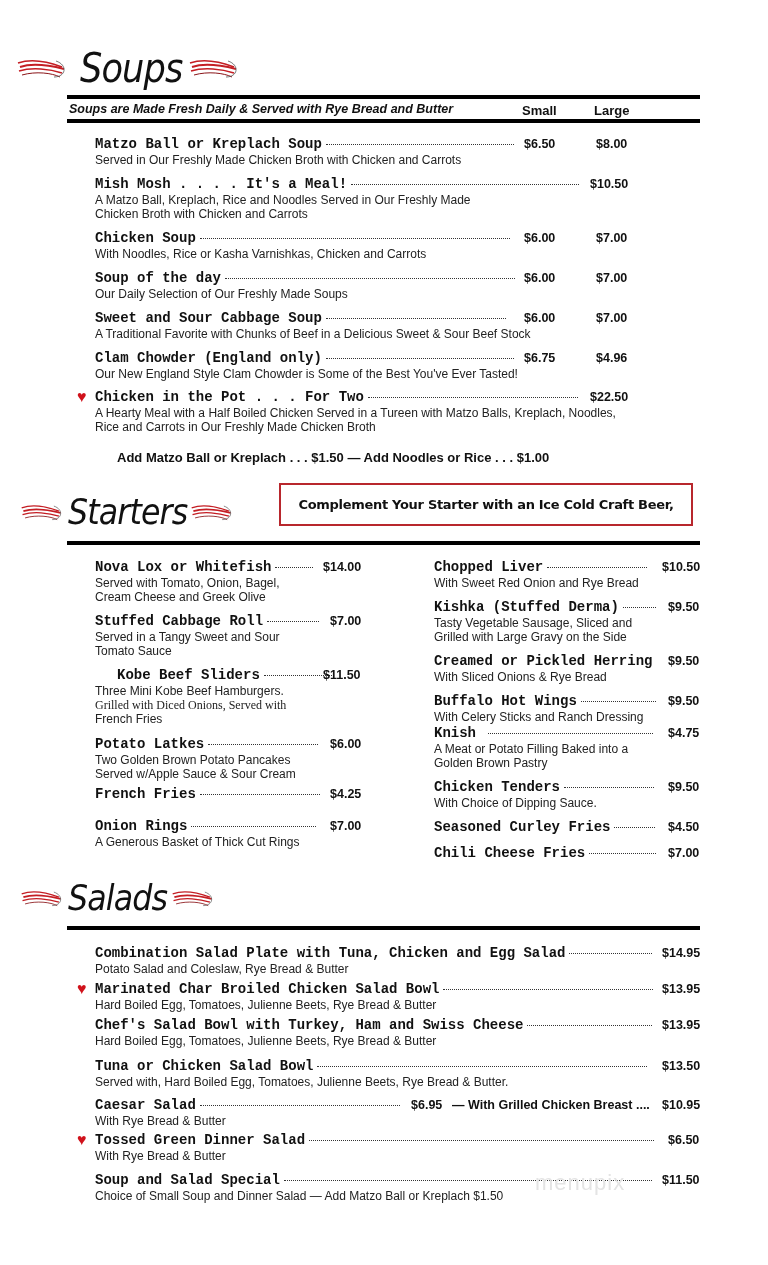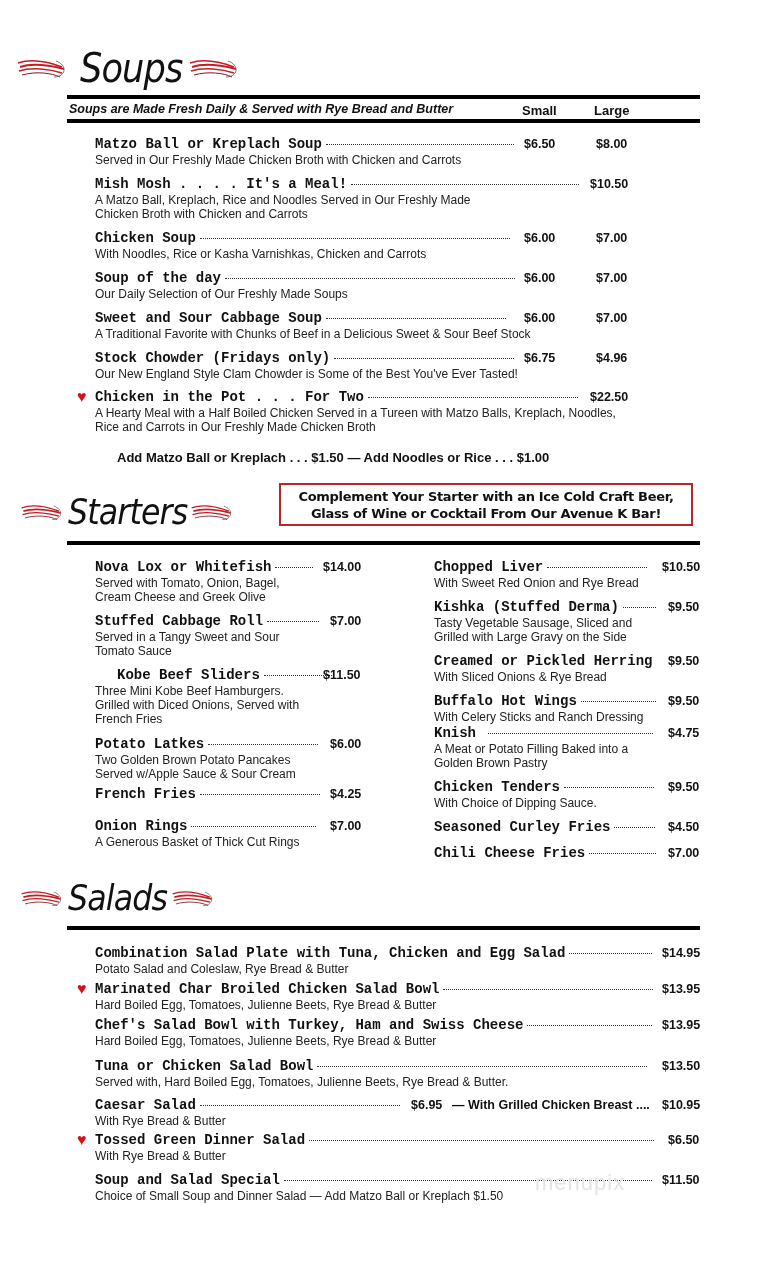--- a/index.html
+++ b/index.html
@@ -111,21 +111,21 @@
 <div class="item-name" style="left:95px; top:270px; width:420px;"><span>Soup of the day</span><span class="dotline" style="width:300px;"></span></div>
 <span class="price" style="left:524px; top:270px;">$6.00</span>
 <span class="price" style="left:596px; top:270px;">$7.00</span>
 <span class="desc" style="left:95px; top:287px;">Our Daily Selection of Our Freshly Made Soups</span>
 
 <div class="item-name" style="left:95px; top:310px; width:420px;"><span>Sweet and Sour Cabbage Soup</span><span class="dotline" style="width:180px;"></span></div>
 <span class="price" style="left:524px; top:310px;">$6.00</span>
 <span class="price" style="left:596px; top:310px;">$7.00</span>
 <span class="desc" style="left:95px; top:327px;">A Traditional Favorite with Chunks of Beef in a Delicious Sweet &amp; Sour Beef Stock</span>
 
-<div class="item-name" style="left:95px; top:350px; width:420px;"><span>Stock Chowder (Fridays only)</span><span class="dotline" style="width:190px;"></span></div>
+<div class="item-name" style="left:95px; top:350px; width:420px;"><span>Clam Chowder (England only)</span><span class="dotline" style="width:190px;"></span></div>
 <span class="price" style="left:524px; top:350px;">$6.75</span>
 <span class="price" style="left:596px; top:350px;">$4.96</span>
 <span class="desc" style="left:95px; top:367px;">Our New England Style Clam Chowder is Some of the Best You've Ever Tasted!</span>
 
 <span class="heart" style="left:77px; top:389px;">♥</span>
 <div class="item-name" style="left:95px; top:389px; width:484px;"><span>Chicken in the Pot . . .  For Two</span><span class="dotline" style="width:240px;"></span></div>
 <span class="price" style="left:590px; top:389px;">$22.50</span>
 <span class="desc" style="left:95px; top:406px;">A Hearty Meal with a Half Boiled Chicken Served in a Tureen with Matzo Balls, Kreplach, Noodles,</span>
 <span class="desc" style="left:95px; top:420px;">Rice and Carrots in Our Freshly Made Chicken Broth</span>
 
@@ -144,39 +144,38 @@
     <path d="M2 8 C14 4,30 6,46 12" stroke="#c41e24" stroke-width="1.6" fill="none"></path>
     <path d="M4 12 C16 8,32 10,48 14" stroke="#c41e24" stroke-width="2" fill="none"></path>
     <path d="M3 16 C16 12,34 14,46 18" stroke="#c41e24" stroke-width="1.6" fill="none"></path>
     <path d="M6 20 C20 16,36 18,44 22" stroke="#8a1418" stroke-width="1" fill="none"></path>
     <path d="M40 6 C52 10,50 22,38 22" stroke="#555" stroke-width="0.8" fill="none"></path>
   </svg>
 </div>
 
 <div class="promo-box">
   <span>Complement Your Starter with an Ice Cold Craft Beer,</span>
-  <span>Glass of Wine or Cocktail From Our Avenue K Bar!</span>
 </div>
 
 <div class="rule" style="left:67px; top:541px; width:633px; height:4px;"></div>
 
 <div class="item-name" style="left:95px; top:559px; width:218px;"><span>Nova Lox or Whitefish</span><span class="dotline" style="width:50px;"></span></div>
 <span class="price" style="left:323px; top:559px;">$14.00</span>
 <span class="desc" style="left:95px; top:576px;">Served with Tomato, Onion, Bagel,</span>
 <span class="desc" style="left:95px; top:590px;">Cream Cheese and Greek Olive</span>
 
 <div class="item-name" style="left:95px; top:613px; width:225px;"><span>Stuffed Cabbage Roll</span><span class="dotline" style="width:60px;"></span></div>
 <span class="price" style="left:330px; top:613px;">$7.00</span>
 <span class="desc" style="left:95px; top:630px;">Served in a Tangy Sweet and Sour</span>
 <span class="desc" style="left:95px; top:644px;">Tomato Sauce</span>
 
 <div class="item-name" style="left:95px; top:667px; width:218px;margin-left:22px;"><span>Kobe Beef Sliders</span><span class="dotline" style="width:80px;"></span></div>
 <span class="price" style="left:323px; top:667px;">$11.50</span>
 <span class="desc" style="left:95px; top:684px;">Three Mini Kobe Beef Hamburgers.</span>
-<span class="desc" style="left:95px; top:698px;">Grilled with Diced Onions, Served with</span>
+<span class="desc" style="left:95px; top:698px;font-family:Liberation Serif, serif;">Grilled with Diced Onions, Served with</span>
 <span class="desc" style="left:95px; top:712px;">French Fries</span>
 
 <div class="item-name" style="left:95px; top:736px; width:225px;"><span>Potato Latkes</span><span class="dotline" style="width:110px;"></span></div>
 <span class="price" style="left:330px; top:736px;">$6.00</span>
 <span class="desc" style="left:95px; top:753px;">Two Golden Brown Potato Pancakes</span>
 <span class="desc" style="left:95px; top:767px;">Served w/Apple Sauce &amp; Sour Cream</span>
 
 <div class="item-name" style="left:95px; top:786px; width:225px;"><span>French Fries</span><span class="dotline" style="width:120px;"></span></div>
 <span class="price" style="left:330px; top:786px;">$4.25</span>
 

